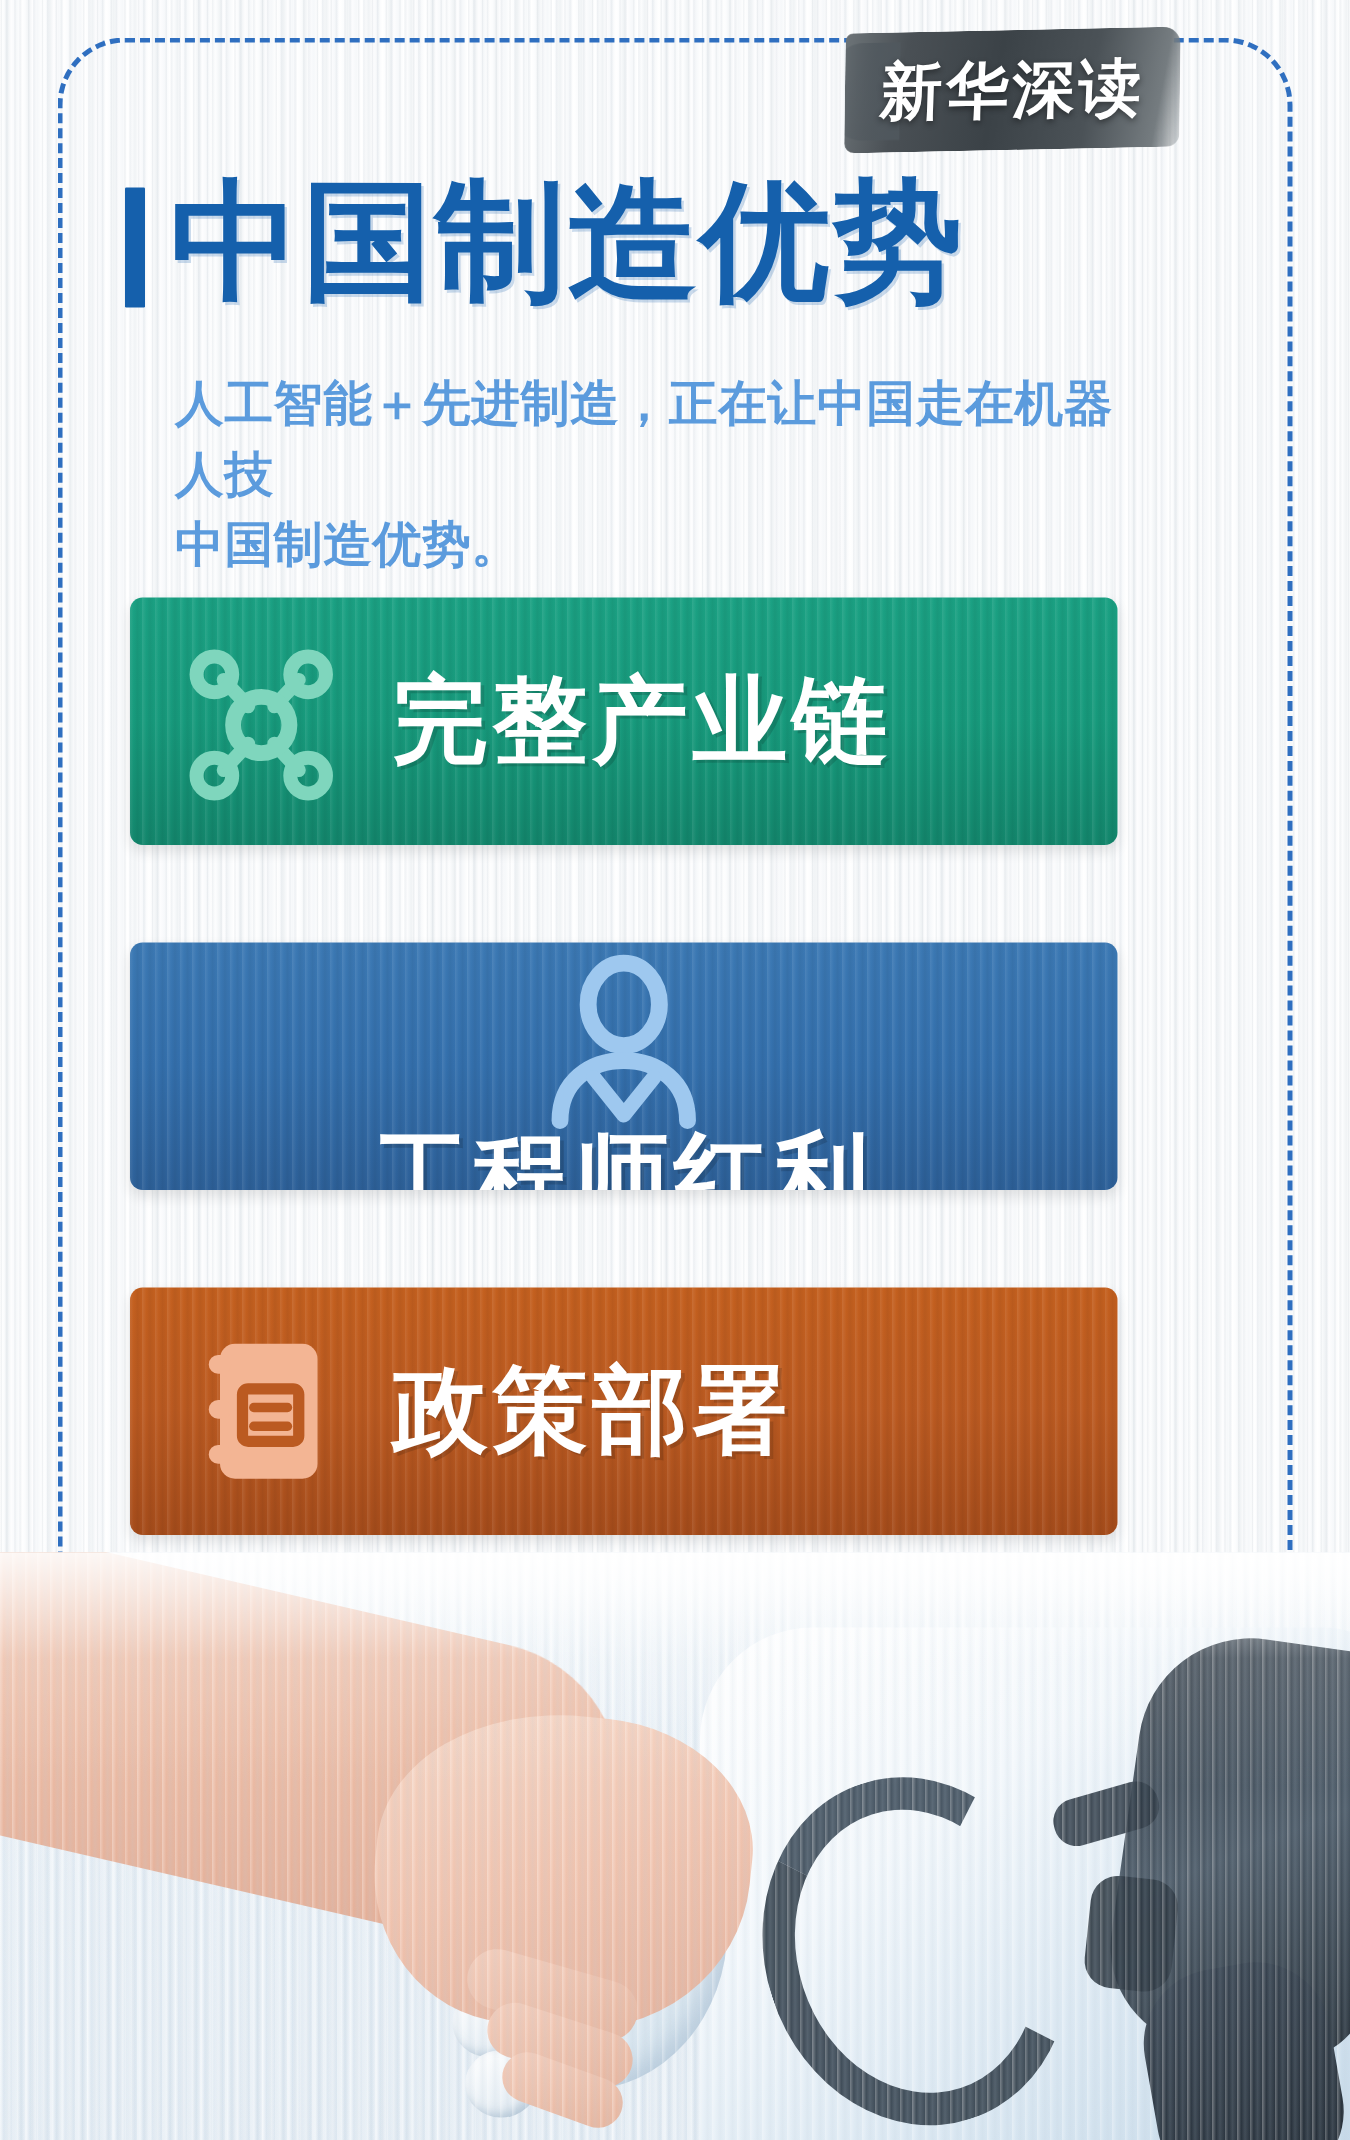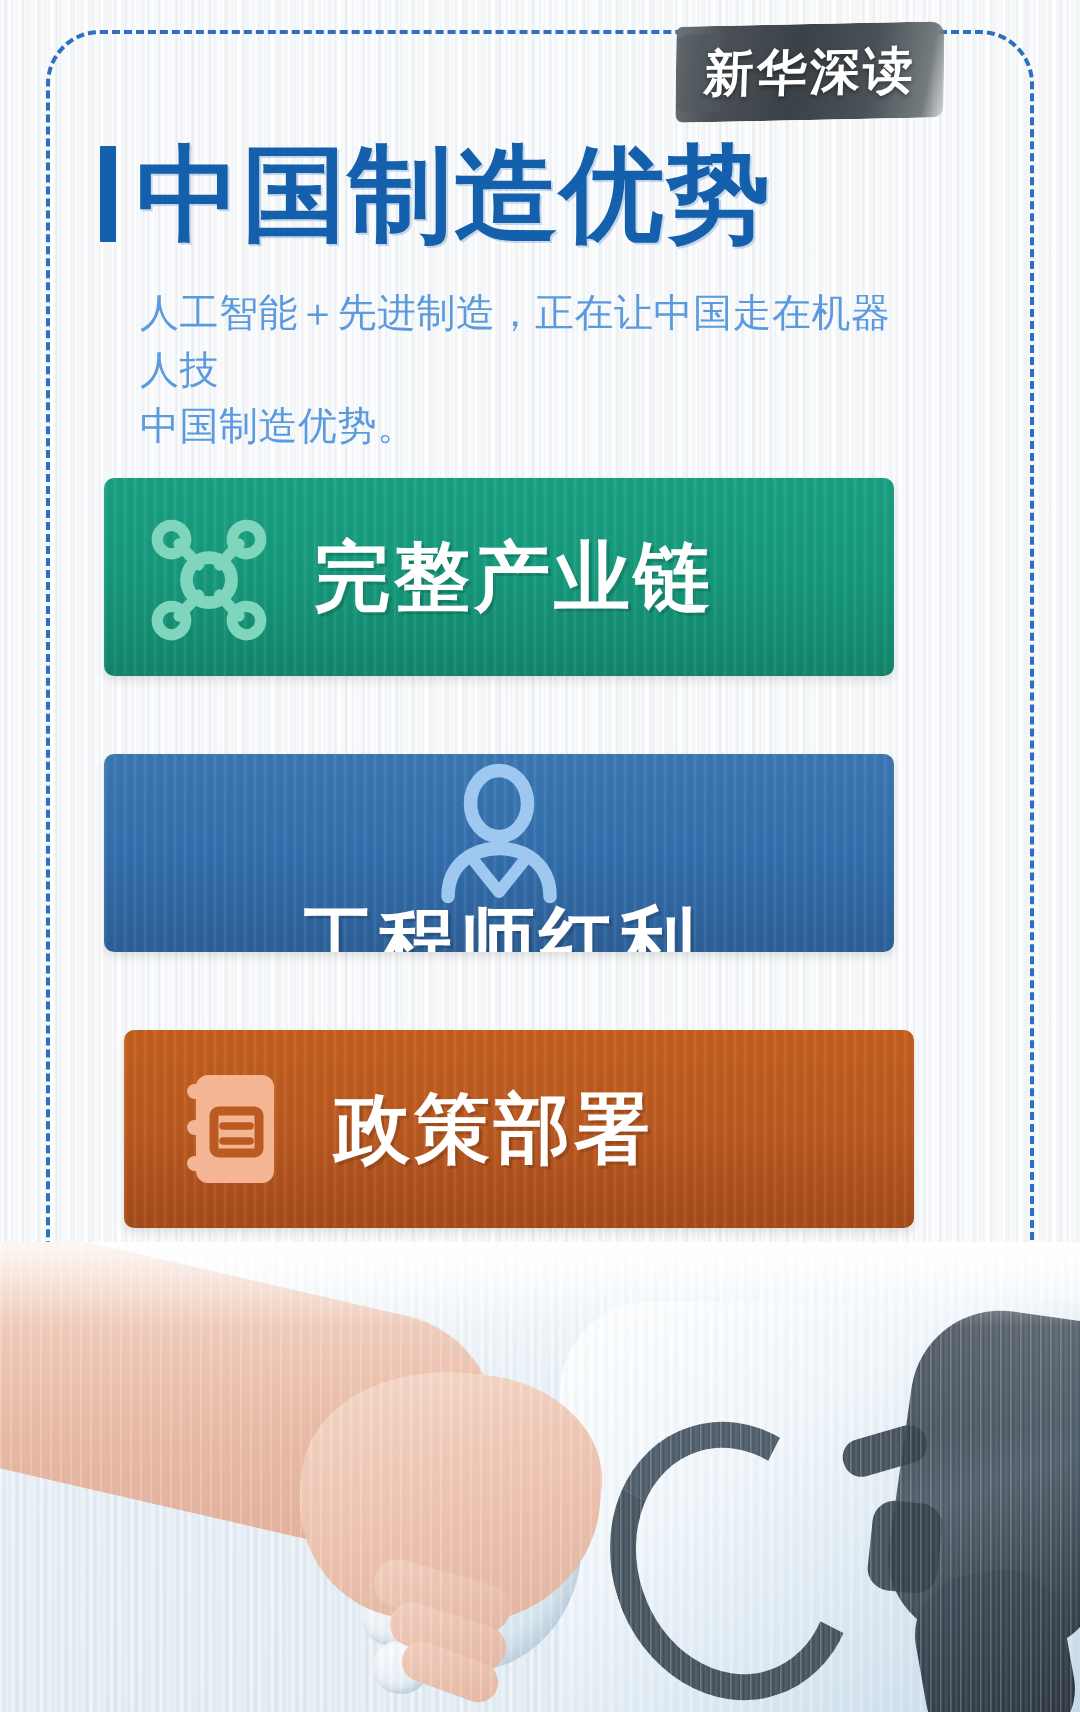--- a/index.html
+++ b/index.html
@@ -54,32 +54,32 @@
   .badge .btxt{
     position:absolute;inset:0;
     display:flex;align-items:center;justify-content:center;
     color:#ffffff;font-family:"Liberation Serif","DejaVu Serif",serif;
     font-weight:700;font-size:50px;letter-spacing:3px;
     transform:skewX(-3deg) rotate(-1deg);
     text-shadow:0 2px 5px rgba(0,0,0,0.45);
   }
 
   
-  .title-wrap{position:absolute;left:100px;top:142px;display:flex;align-items:center;}
+  .title-wrap{position:absolute;left:100px;top:142px;display:flex;align-items:flex-end;}
   .title-bar{width:16px;height:96px;background:#1560ac;margin-right:20px;border-radius:1px;}
   .title{
     color:#1560ac;font-size:104px;line-height:1;font-weight:800;
     letter-spacing:2px;
     text-shadow:2px 2px 0 rgba(21,96,172,0.22);
     white-space:nowrap;
   }
 
   .subtitle{
-    position:absolute;left:140px;top:285px;width:760px;
-    color:#5b9bdd;font-size:39px;line-height:1.45;font-weight:400;
+    position:absolute;left:140px;top:296px;width:760px;
+    color:#5b9bdd;font-size:39px;line-height:1.45;font-weight:700;
     letter-spacing:0.5px;
   }
 
   
   .card{
     position:absolute;left:104px;width:790px;height:198px;
     border-radius:10px;display:flex;align-items:center;
     box-shadow:0 5px 10px rgba(0,0,0,0.10);
     overflow:hidden;
   }
@@ -94,21 +94,21 @@
     position:relative;width:210px;min-width:210px;height:100%;
     display:flex;align-items:center;justify-content:center;
   }
   .card .label{
     position:relative;color:#ffffff;font-size:76px;font-weight:800;
     letter-spacing:4px;line-height:1;
     text-shadow:3px 3px 0 rgba(0,0,0,0.14);
   }
   #card-0{top:478px;background:linear-gradient(180deg,#1ba183 0%,#179a7c 50%,#13866c 100%);}
   #card-1{top:754px;background:linear-gradient(180deg,#3c79b4 0%,#3470ad 50%,#2d6098 100%);flex-direction:column;}
-  #card-2{top:1030px;background:linear-gradient(180deg,#c4601f 0%,#bb5a21 50%,#a54c1b 100%);margin-left:20px;}
+  #card-2{top:1030px;background:linear-gradient(180deg,#c4601f 0%,#bb5a21 50%,#a54c1b 100%);}
 
   
   .photo{
     position:absolute;left:0;bottom:0;width:1080px;height:470px;overflow:hidden;
     background:
       linear-gradient(180deg,rgba(255,255,255,0.96) 0%, rgba(248,251,253,0.55) 12%, rgba(236,243,249,0.2) 30%, rgba(232,240,247,0.05) 60%),
       repeating-linear-gradient(90deg, rgba(255,255,255,0.55) 0px, rgba(214,226,236,0.35) 3px, rgba(255,255,255,0.5) 7px),
       linear-gradient(180deg,#eaf1f7 0%,#dfe9f2 100%);
   }
   .arm{

